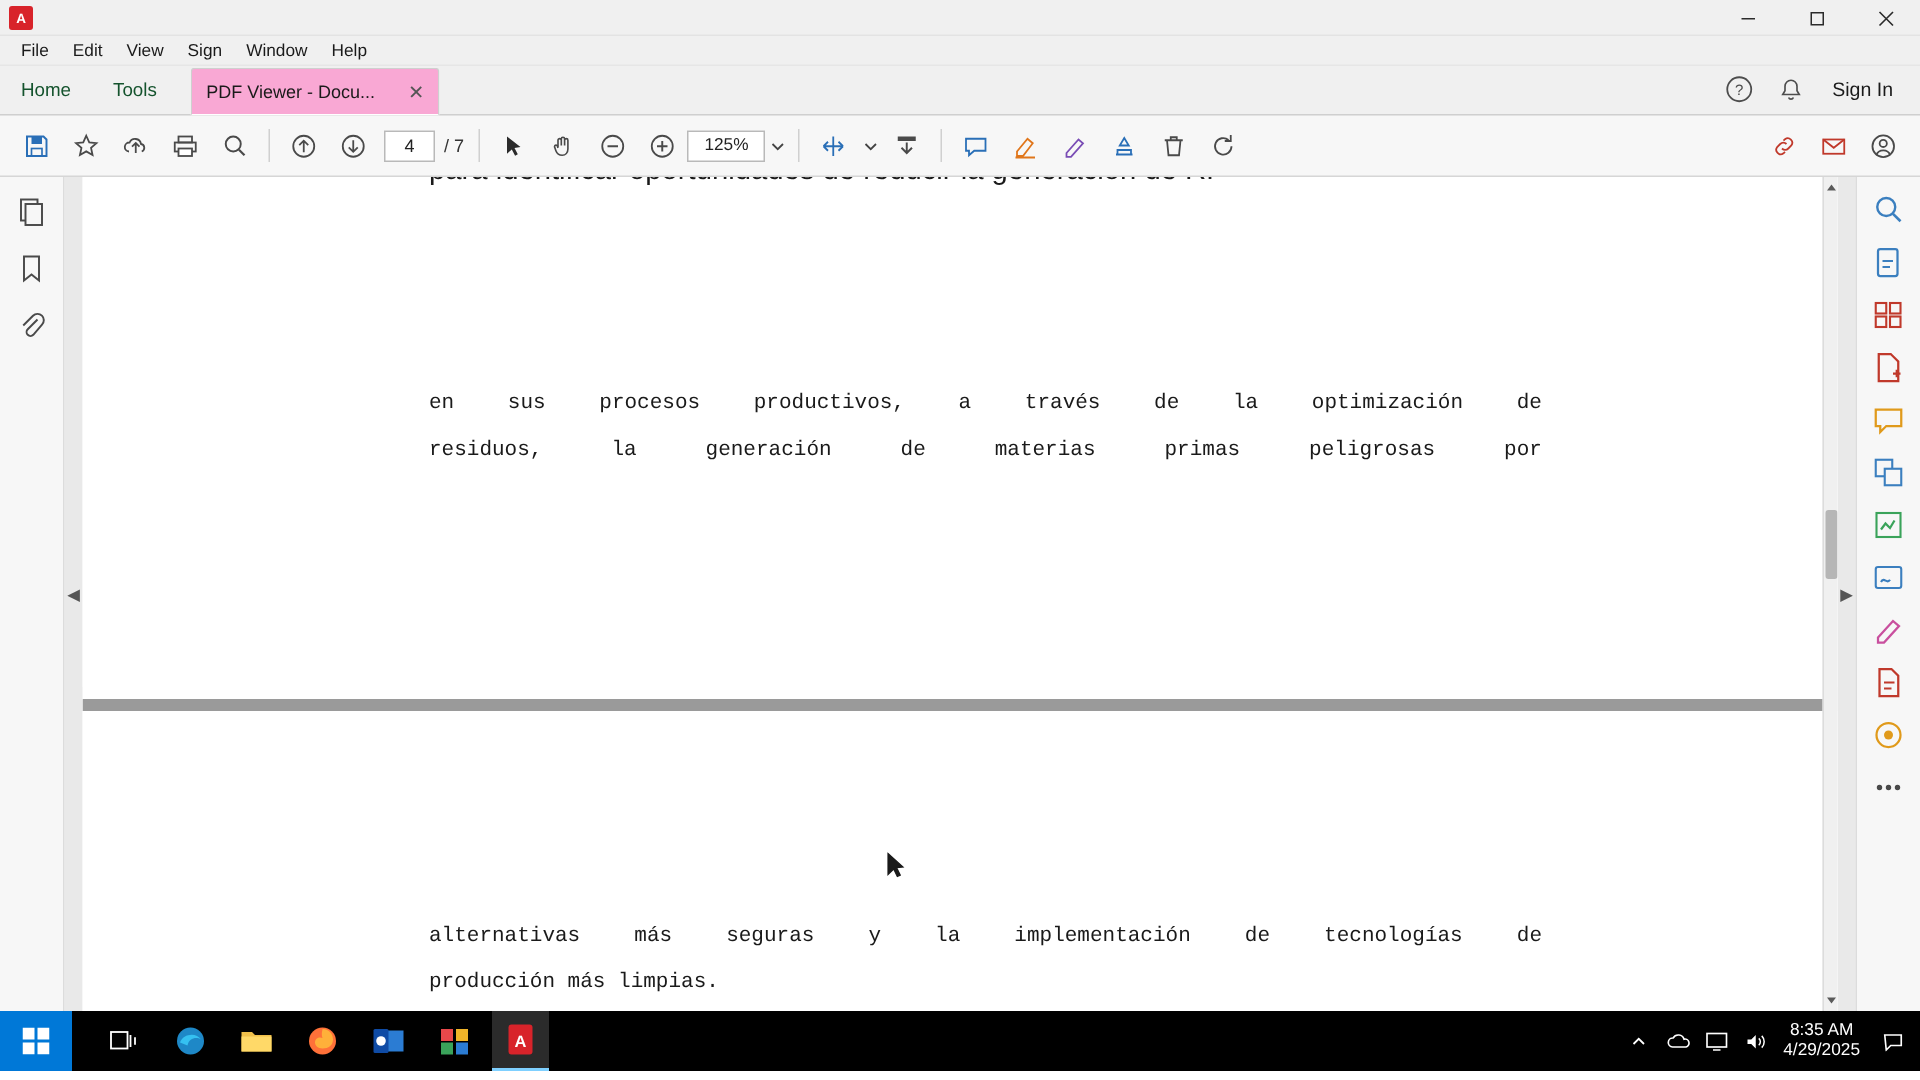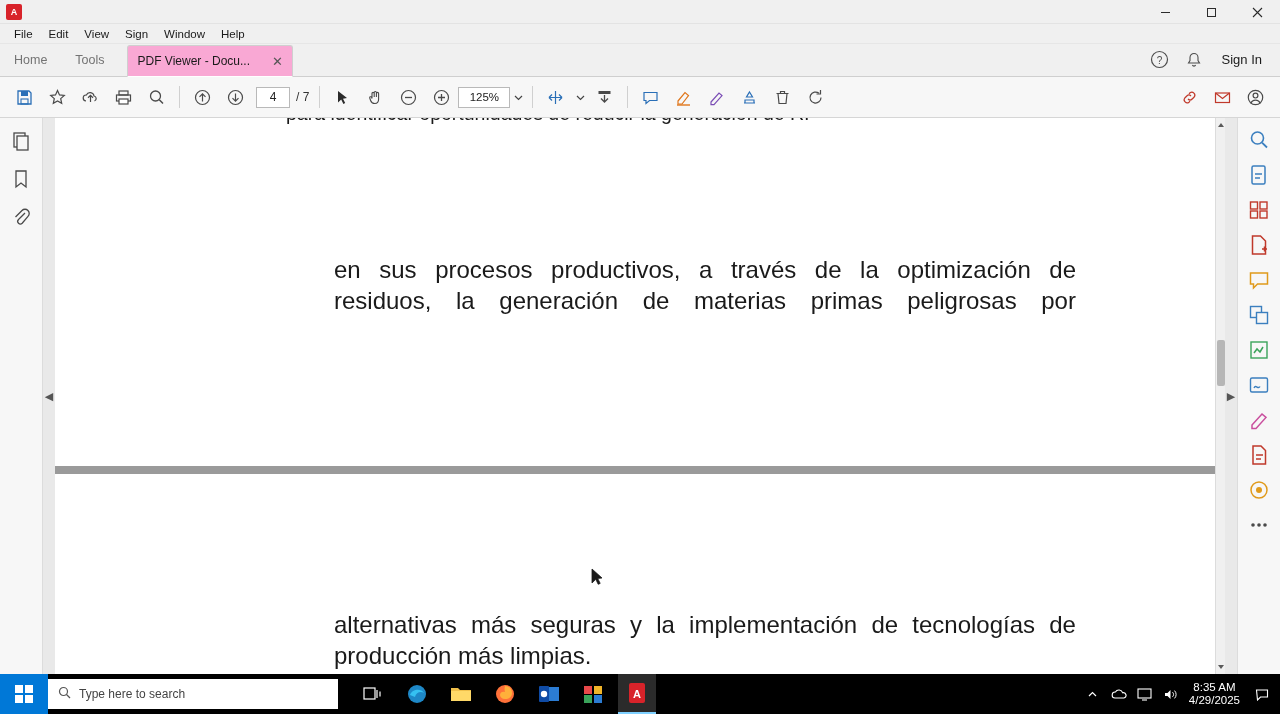--- a/index.html
+++ b/index.html
@@ -38,21 +38,21 @@
   }
   .menubar .mi { font-size:11.5px; color:#1a1a1a; padding:2px 8px; }
 
   
   .tabstrip {
     height:33px; background:#f0f0f0; display:flex; align-items:flex-end;
     border-bottom:1px solid #cfcfcf; position:relative;
   }
   .tab-home, .tab-tools {
     padding:0 14px; height:33px; display:flex; align-items:center;
-    font-size:12.5px; color:#737373;
+    font-size:12.5px; color:#14532d;
   }
   .tab-doc {
     margin-left:8px; height:32px; min-width:166px; background:#f9a8d4;
     border:1px solid #cfcfcf; border-bottom:1px solid #ffffff;
     border-radius:3px 3px 0 0; display:flex; align-items:center;
     padding:0 6px 0 10px; font-size:12px; color:#1a1a1a; position:relative; top:1px;
   }
   .tab-doc .tab-label { flex:1; white-space:nowrap; overflow:hidden; }
   .tab-doc .tab-close { width:16px; text-align:center; color:#555; font-size:13px; }
   .tabstrip-right {
@@ -108,24 +108,23 @@
   }
   .page-top { top:-140px; height:480px; }
   .pagegap {
     position:absolute; left:0; right:9px; top:348px; height:8px;
     background:#9a9a9a;
   }
   .page-bottom { top:356px; height:300px; }
 
   .ptext {
     position:absolute; left:231px; width:742px;
-    font-family:Liberation Sans, sans-serif;
-    font-size:24px; line-height:31px; color:#1a1a1a;
+    font-family:Liberation Mono, monospace;
+    font-size:14px; line-height:31px; color:#1a1a1a;
     text-align:justify;
-    margin-left:48px;
   }
   .clipline { position:absolute; left:231px; width:742px; overflow:hidden; }
 
   .li-row { display:flex; }
   .li-num { width:38px; flex:none; text-align:right; padding-right:11px; }
   .li-body { flex:1; text-align:justify; }
   .justify-line { display:flex; justify-content:space-between; }
   .justify-line.last { display:block; }
 
   .cursor { position:absolute; left:536px; top:450px; width:14px; height:20px; pointer-events:none; }
@@ -581,29 +580,20 @@
 
 <div class="taskbar">
   <div class="start">
     <svg width="18" height="18" viewBox="0 0 18 18">
         <rect x="0" y="0" width="8" height="8" fill="#fff"></rect>
         <rect x="10" y="0" width="8" height="8" fill="#fff"></rect>
         <rect x="0" y="10" width="8" height="8" fill="#fff"></rect>
         <rect x="10" y="10" width="8" height="8" fill="#fff"></rect>
       </svg>
   </div>
-  <div class="searchbox">
-    <span>
-      <svg width="13" height="13" viewBox="0 0 13 13">
-          <circle cx="5.5" cy="5.5" r="4" fill="none" stroke="#555" stroke-width="1.2"></circle>
-          <path d="M8.5 8.5L12 12" stroke="#555" stroke-width="1.3"></path>
-        </svg>
-    </span>
-    <span>Type here to search</span>
-  </div>
   <div class="tb-apps">
     <div class="tapp">
       <svg width="20" height="18" viewBox="0 0 20 18">
           <rect x="1" y="3" width="11" height="11" fill="none" stroke="#fff" stroke-width="1.2"></rect>
           <path d="M14 5v8M17 6.5v5" stroke="#fff" stroke-width="1.2"></path>
         </svg>
     </div>
     <div class="tapp">
       <svg width="22" height="22" viewBox="0 0 22 22">
           <circle cx="11" cy="11" r="9" fill="#1e88c7"></circle>

